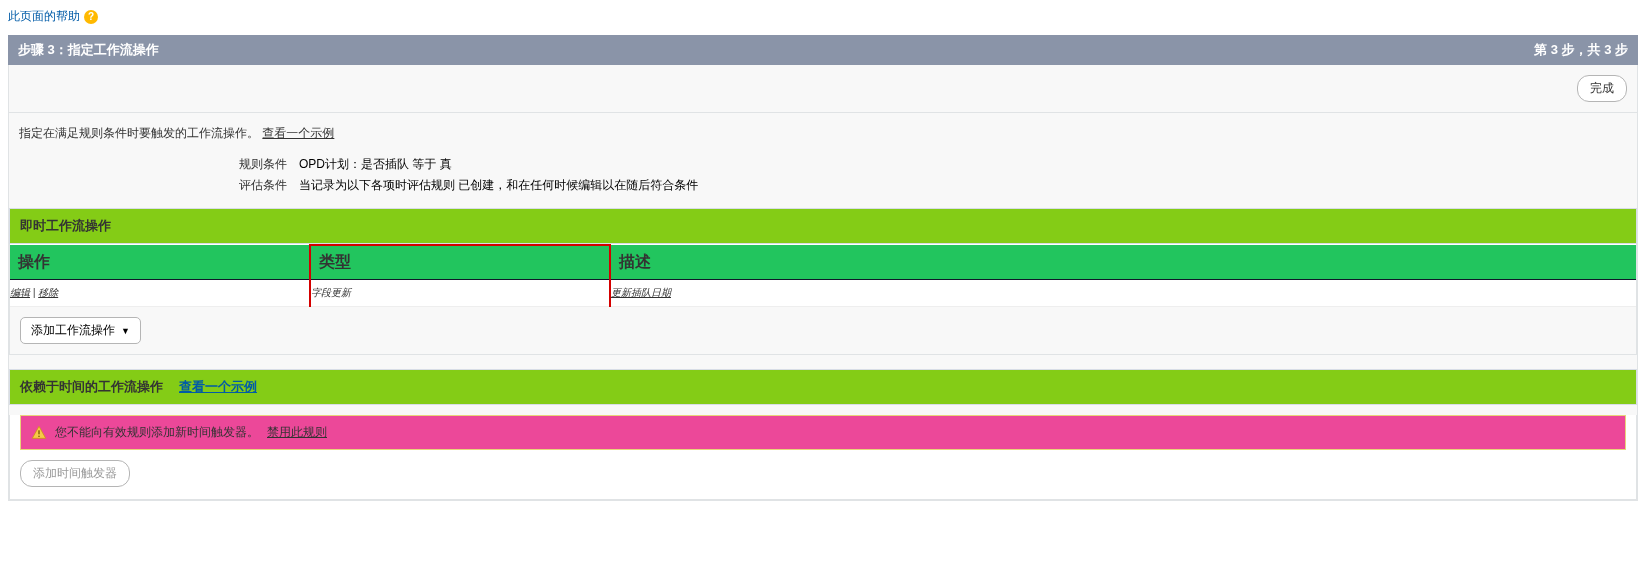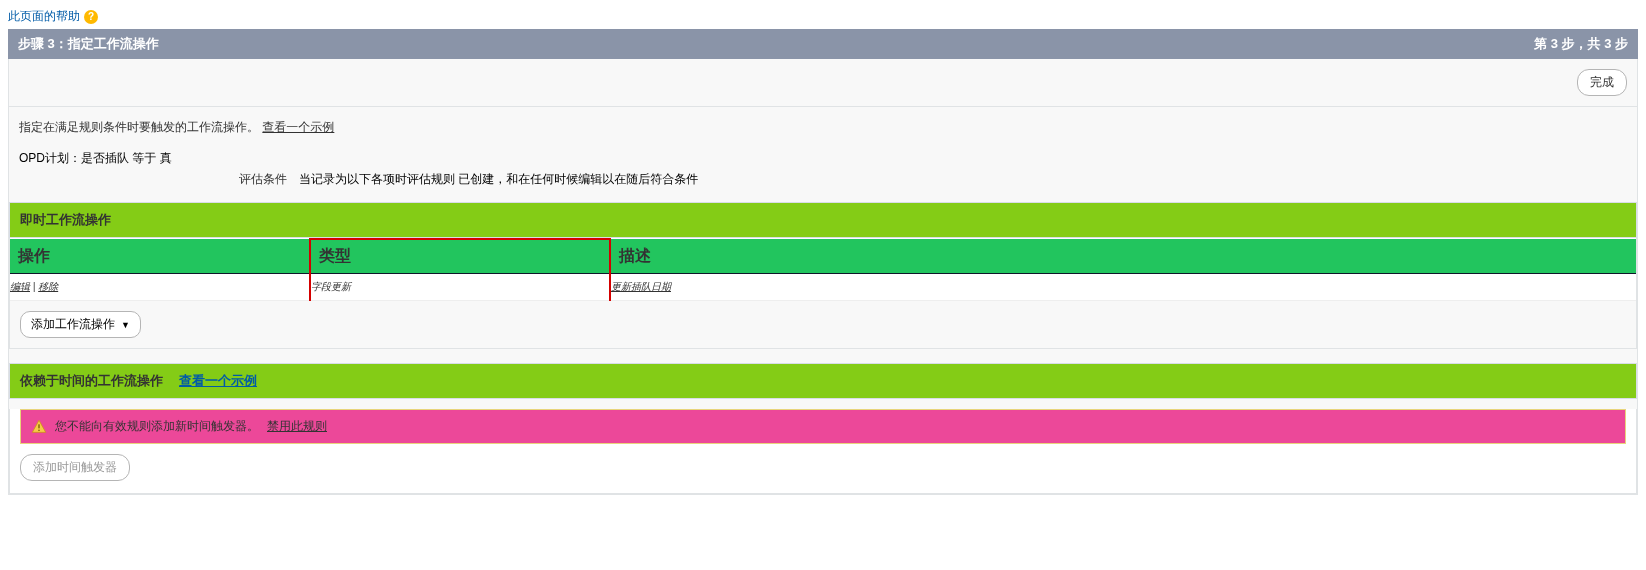--- a/index.html
+++ b/index.html
@@ -45,20 +45,21 @@
   }
   .step-header {
     background: #8a94a8;
     color: #fff;
     padding: 6px 10px;
     font-size: 13px;
     display: flex;
     justify-content: space-between;
     align-items: center;
     font-weight: bold;
+    margin-top: 6px;
   }
   .step-content {
     border: 1px solid #e0e3e5;
     border-top: none;
     background: #f8f8f8;
     padding: 0;
   }
   .button-bar {
     text-align: right;
     padding: 10px;
@@ -151,21 +152,21 @@
   }
   .col-action { width: 300px; }
   .col-type { width: 300px; }
   .add-action-row {
     padding: 10px;
     background: #f8f8f8;
   }
   .dropdown-btn {
     background: #fff;
     border: 1px solid #b5b5b5;
-    border-radius: 10px;
+    border-radius: 5px;
     padding: 4px 10px;
     font-size: 12px;
     cursor: pointer;
     display: inline-flex;
     align-items: center;
     gap: 6px;
   }
   .dropdown-btn .caret {
     font-size: 9px;
   }
@@ -210,20 +211,21 @@
     <button class="btn">完成</button>
   </div>
 
   <div class="instruction-row">
     <span>指定在满足规则条件时要触发的工作流操作。 </span>
     <a class="link-dark">查看一个示例</a>
   </div>
 
   <div class="conditions">
     <div class="cond-row">
+      <div class="cond-label">规则条件</div>
       <div class="cond-value">OPD计划：是否插队 等于 真</div>
     </div>
     <div class="cond-row">
       <div class="cond-label">评估条件</div>
       <div class="cond-value">当记录为以下各项时评估规则 已创建，和在任何时候编辑以在随后符合条件</div>
     </div>
   </div>
 
   <div class="section-header">
     <span>即时工作流操作</span>

